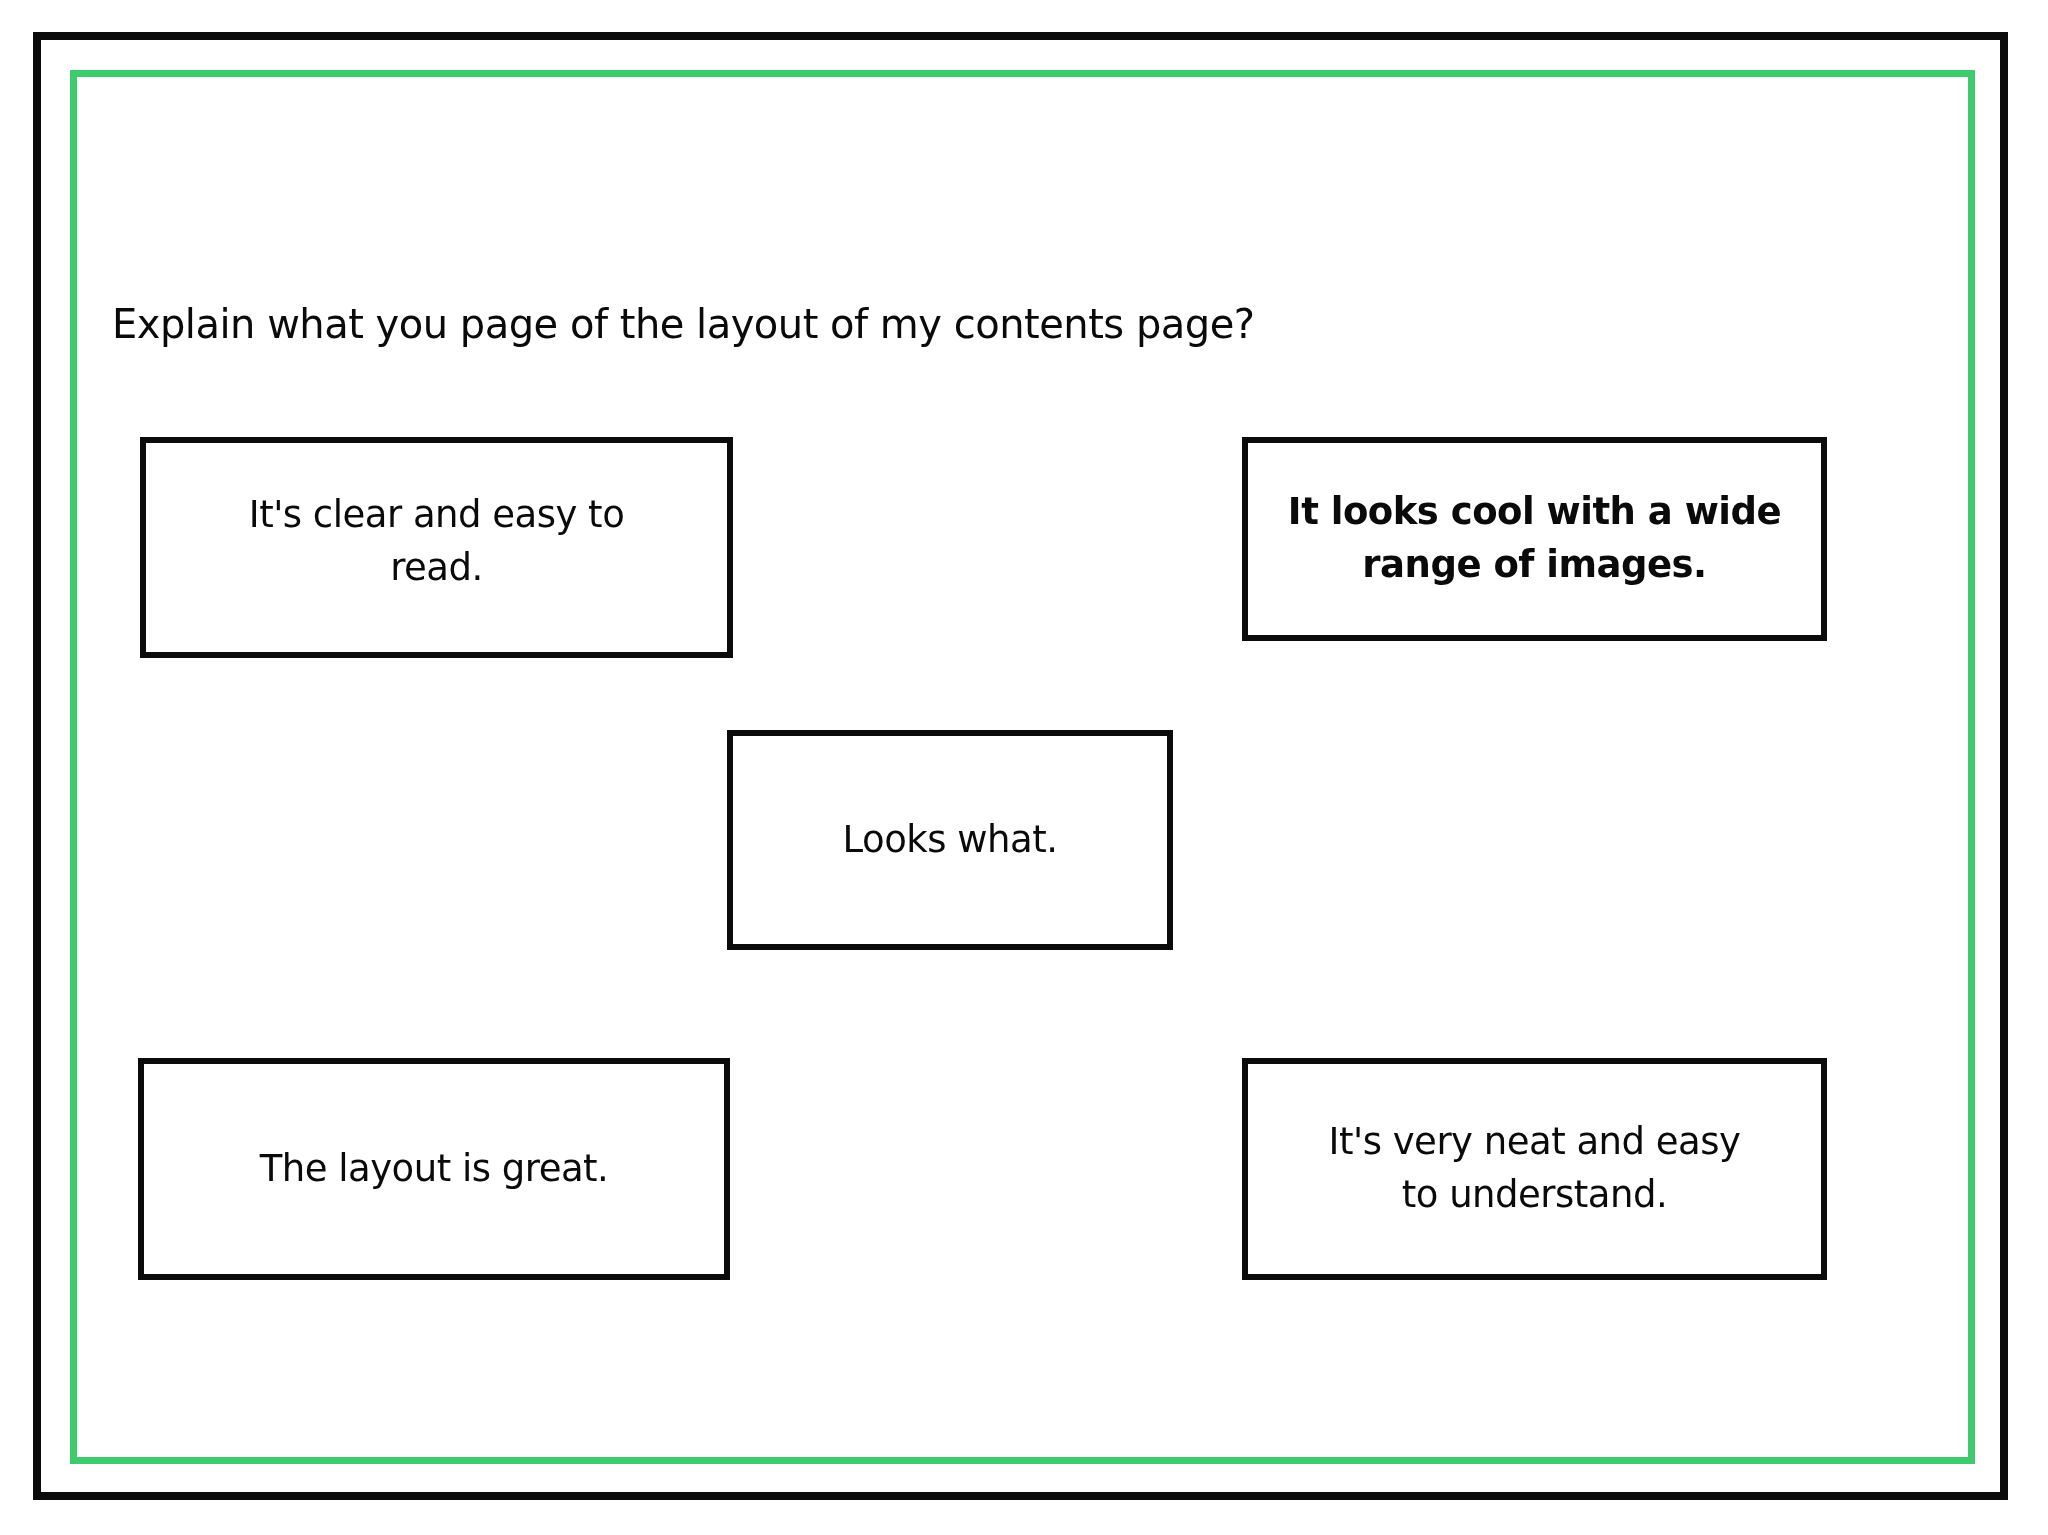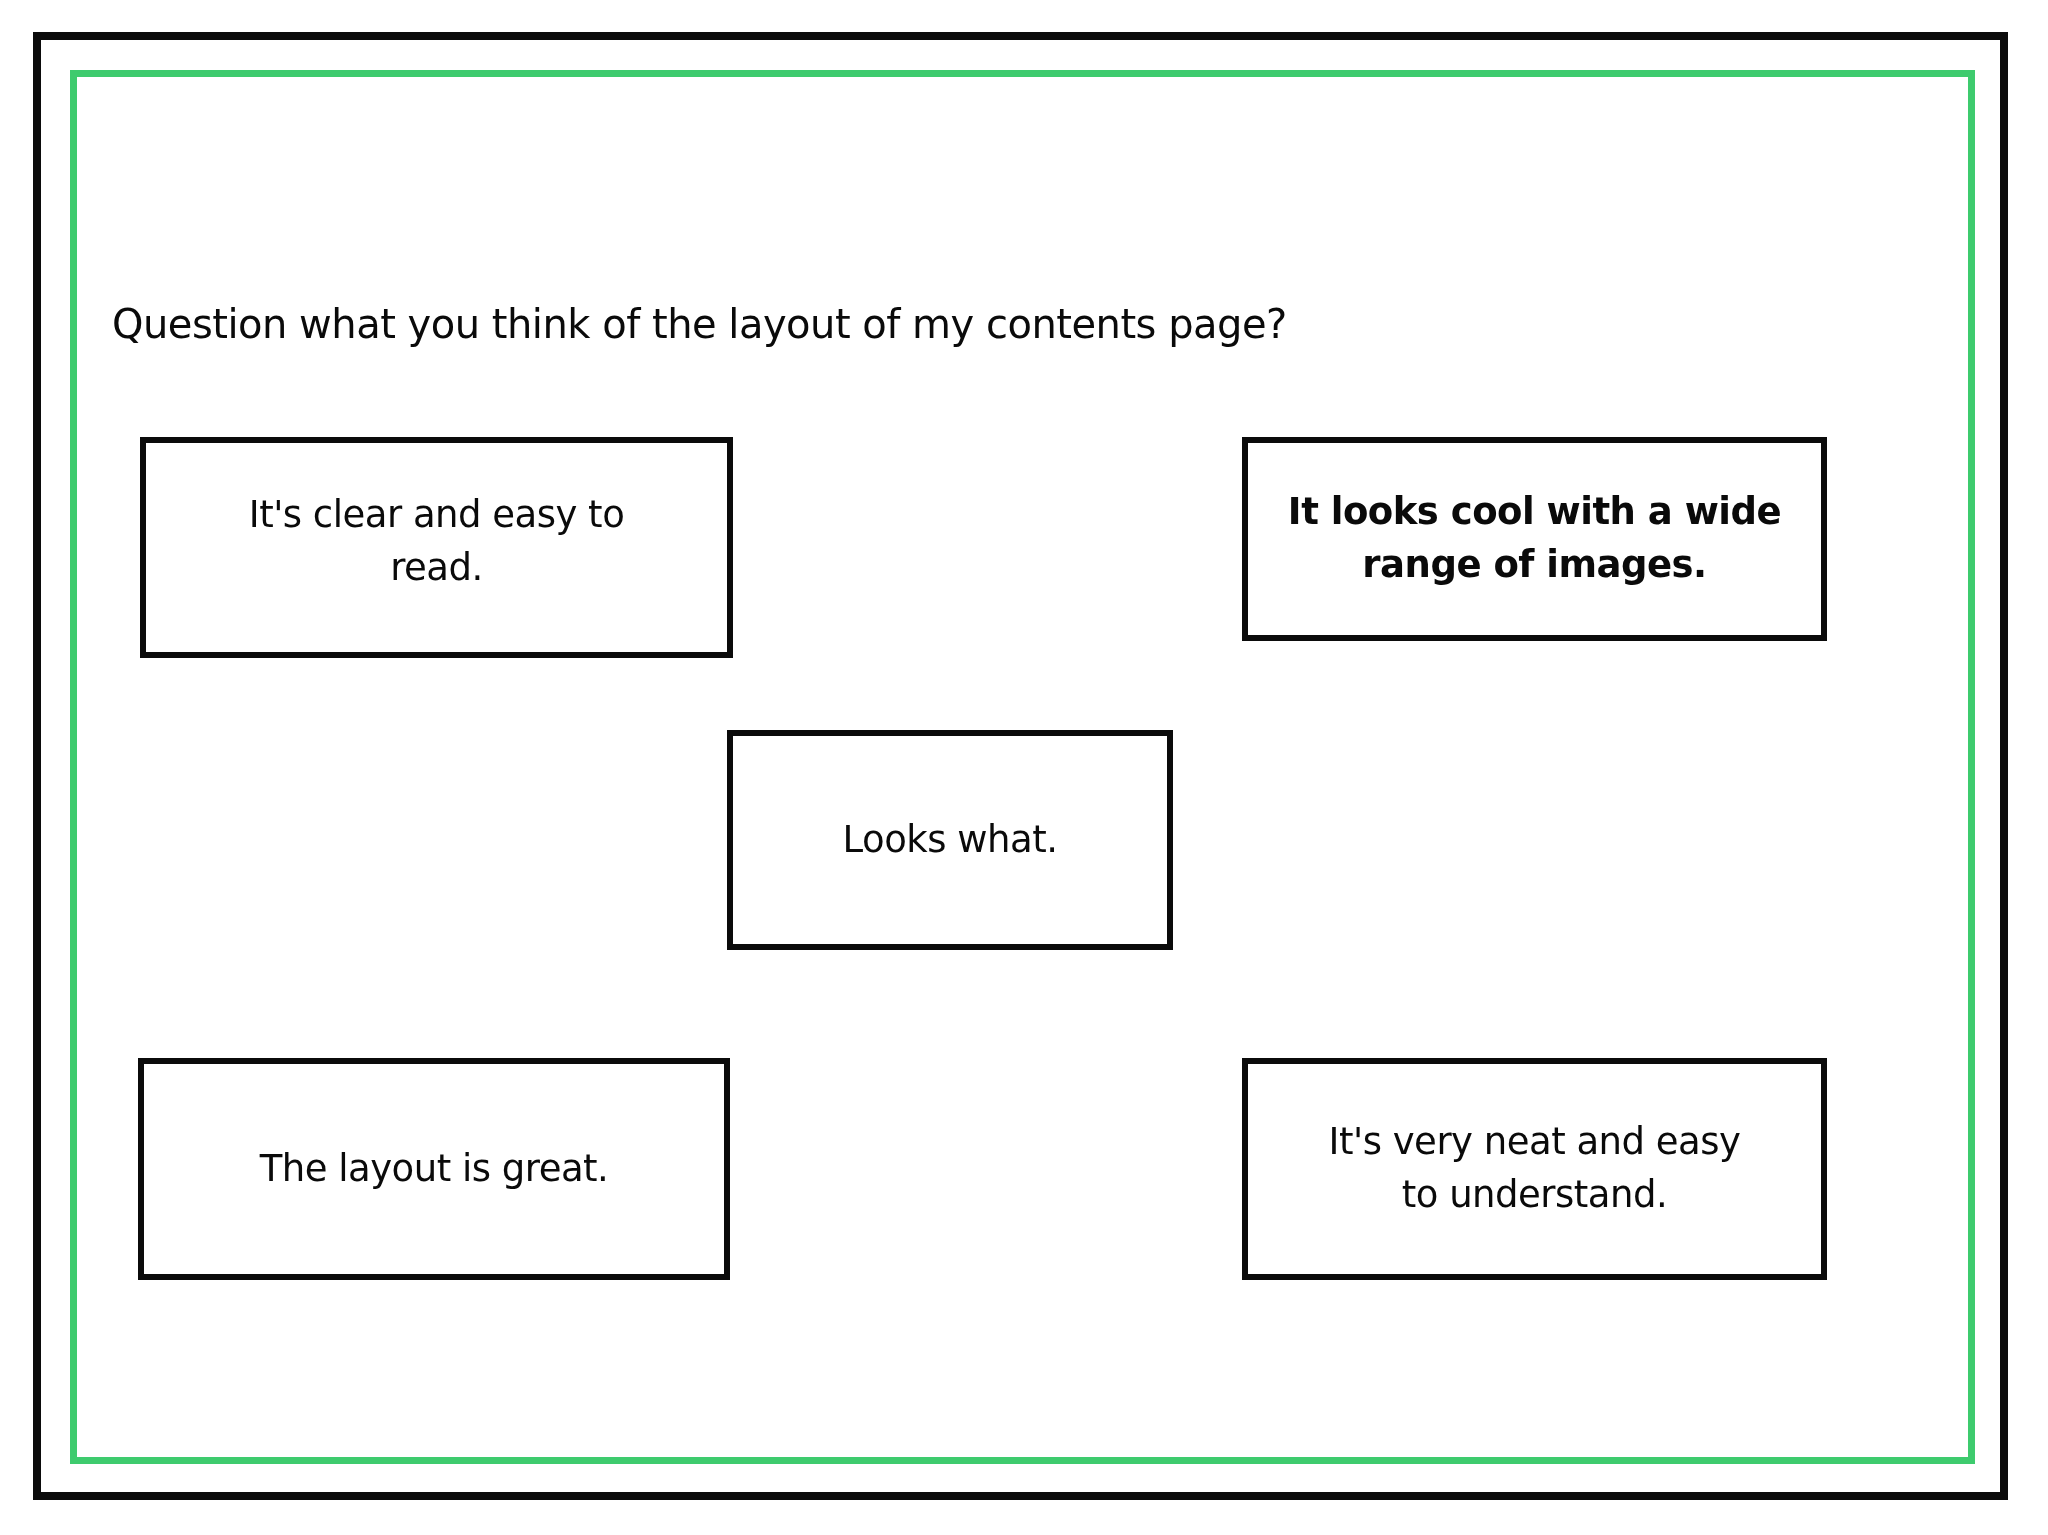--- a/index.html
+++ b/index.html
@@ -85,21 +85,21 @@
   .box-1 .answer-text{transform:translateY(-6px);text-align:center;}
 </style>
 </head>
 <body>
 
 <div class="page">
   <div class="outer-frame"></div>
   <div class="inner-frame"></div>
 
 
-  <p class="question">Question what you think of the layout of my contents page?</p>
+  <p class="question">Explain what you page of the layout of my contents page?</p>
 
   <div class="answer-box box-1">
     <span class="answer-text">It's clear and easy to
 read.</span>
   </div>
 
   <div class="answer-box box-2">
     <span class="answer-text">It looks cool with a wide
 range of images.</span>
   </div>

